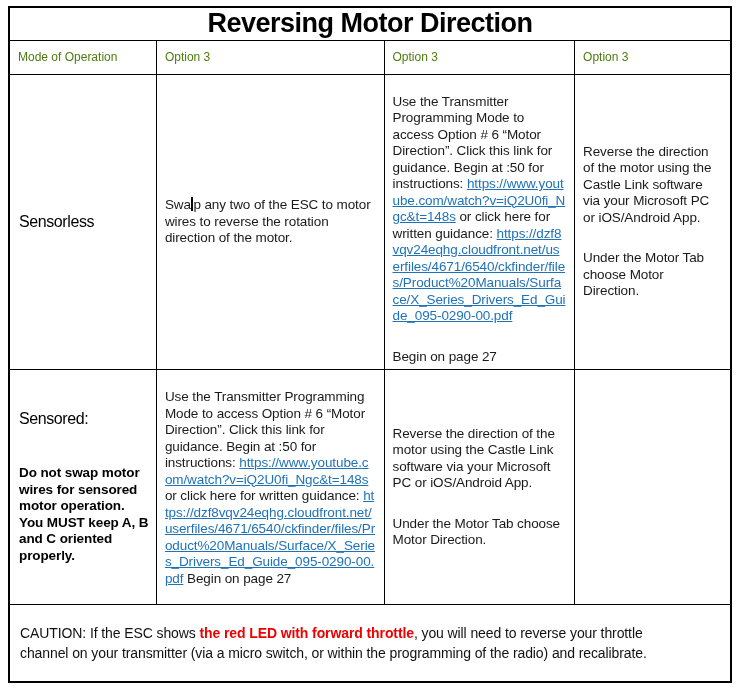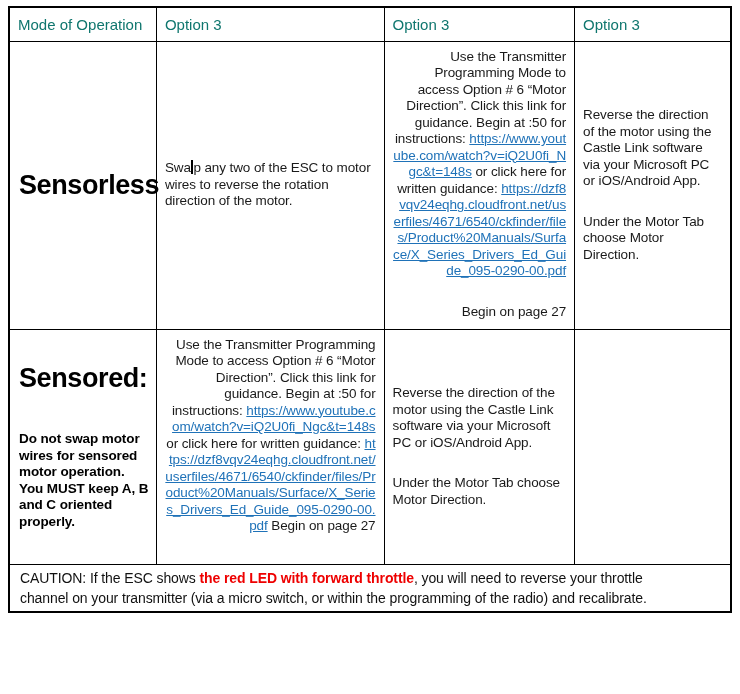--- a/index.html
+++ b/index.html
@@ -11,55 +11,58 @@
             border:2.5px solid var(--c-border,#000);}
   td,th{border:1.5px solid var(--c-border,#000);box-sizing:border-box;
         padding:4px 8px;vertical-align:top;font-weight:normal;text-align:left;}
   
   td.title-cell{height:33px;text-align:center;vertical-align:middle;padding:0 4px;
       font-size:27px;font-weight:bold;letter-spacing:-0.5px;color:#000;}
   
   td.intro-cell{height:42px;vertical-align:middle;padding:2px 10px;
       font-size:13.5px;font-weight:bold;line-height:19px;letter-spacing:-0.1px;color:#000;}
   
-  td.head-cell{height:34px;vertical-align:middle;font-size:15px;line-height:17px;
-      padding:2px 8px;color:#0f766e;}
+  td.head-cell{height:34px;vertical-align:middle;font-size:12px;line-height:17px;
+      padding:2px 8px;color:#4d7c0f;}
   td.opt{font-size:13.5px;line-height:16.5px;letter-spacing:-0.1px;}
   td.v-mid{vertical-align:middle;}
-  td.v-top{vertical-align:top;padding-top:7px;text-align:right;}
+  td.v-top{vertical-align:top;padding-top:19px;}
   tr.row-sensorless td{height:288px;}
   tr.row-sensored td{height:235px;}
   .para{margin:0;}
   .para + .para{margin-top:24px;}
   a.link{color:var(--c-link,#1f72b8);text-decoration:underline;word-break:break-all;
          cursor:pointer;}
   .caret{display:inline-block;width:1.5px;height:14px;background:#000;
          vertical-align:-2px;margin:0 0.5px;}
   
   td.mode-cell{vertical-align:middle;padding:4px 6px 4px 9px;}
-  .mode-title{font-size:27px;font-weight:bold;letter-spacing:-0.4px;color:#000;}
+  .mode-title{font-size:16px;font-weight:normal;letter-spacing:-0.4px;color:#000;}
   .mode-note{margin-top:37px;font-size:13.5px;font-weight:bold;line-height:16.5px;
              letter-spacing:-0.1px;color:#000;}
   
-  td.caution-cell{height:44px;vertical-align:middle;padding:3px 10px;
+  td.caution-cell{height:44px;vertical-align:middle;padding:18px 10px;
       font-size:14px;line-height:20px;letter-spacing:-0.1px;color:#111;}
   .caution-red{color:var(--c-caution_red,#ee0000);font-weight:bold;}
 </style>
 </head>
 <body>
 
 <div class="sheet">
   <table class="doc">
     <colgroup>
       <col style="width:147px">
         <col style="width:227px">
         <col style="width:190px">
         <col style="width:156px">
     </colgroup>
     <tbody>
+      <tr>
+        <td class="title-cell" colspan="4">Reversing Motor Direction</td>
+      </tr>
       <tr>
         <td class="head-cell">Mode of Operation</td>
         <td class="head-cell">Option 3</td>
         <td class="head-cell">Option 3</td>
         <td class="head-cell">Option 3</td>
       </tr>
       <tr class="row-sensorless">
         <td class="mode-cell">
           <div class="mode-title">Sensorless</div>
         </td>

